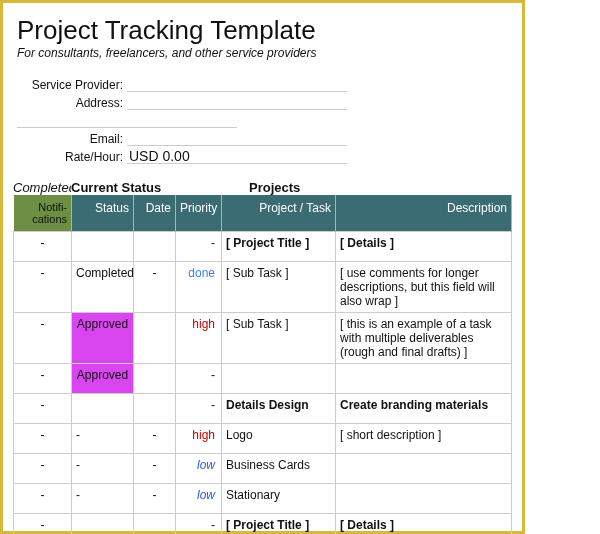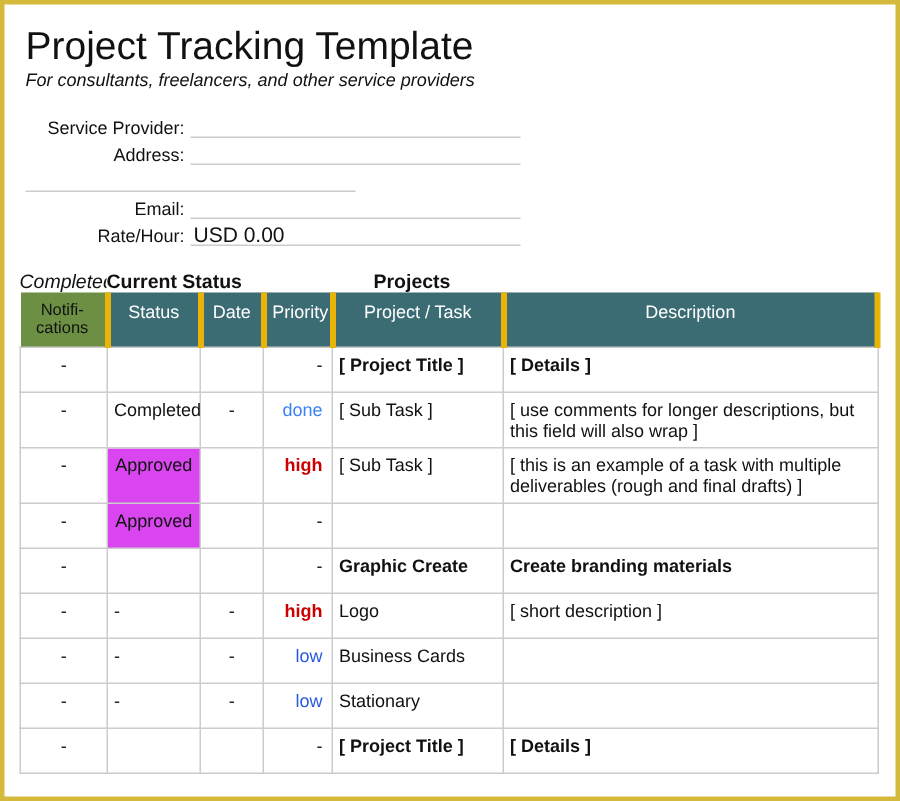--- a/index.html
+++ b/index.html
@@ -3,21 +3,21 @@
 <meta charset="utf-8">
 <style>
   * { box-sizing: border-box; }
   body {
     margin: 0;
     padding: 0;
     font-family: Arial, Helvetica, sans-serif;
     background: #fff;
   }
   .frame {
-    width: 600px;
+    width: 525px;
     height: 534px;
     border: 3px solid #d4b93a;
     background: #fff;
     padding: 8px 10px;
     font-size: 12px;
     color: #111;
   }
   .title {
     font-size: 26px;
     font-weight: normal;
@@ -61,23 +61,23 @@
   table {
     border-collapse: collapse;
     width: 100%;
     table-layout: fixed;
   }
   th {
     background: #3b6b73;
     color: #fff;
     font-weight: normal;
     font-size: 12px;
-    text-align: center;
+    text-align: right;
     padding: 6px 4px;
-    border-right: 4px solid #eab308;
+    border-right: 1px solid #eab308;
     vertical-align: top;
   }
   th.notif-head {
     background: #6c8f43;
     color: #111;
     font-size: 11px;
     line-height: 1.1;
   }
   td {
     border: 1px solid #ccc;
@@ -86,22 +86,22 @@
     vertical-align: top;
     height: 30px;
   }
   td.center { text-align: center; }
   td.right { text-align: right; padding-right: 6px;}
   .bold { font-weight: bold; }
   .approved {
     background: #d946ef;
     text-align: center;
   }
-  .prio-high { color: #c00; font-weight: bold; }
-  .prio-low { color: #2a5adf; }
+  .prio-high { color: #c00; font-weight: normal; }
+  .prio-low { color: #2a5adf; font-style: italic; }
   .prio-done { color: #3b82f6; }
   col.c-notif { width: 58px; }
   col.c-status { width: 62px; }
   col.c-date { width: 42px; }
   col.c-prio { width: 46px; }
   col.c-task { width: 114px; }
   col.c-desc { width: auto; }
 </style>
 </head>
 <body>
@@ -189,21 +189,21 @@
           <td class="center"></td>
           <td class="right ">-</td>
           <td></td>
           <td></td>
         </tr>
         <tr>
           <td class="center">-</td>
           <td></td>
           <td class="center"></td>
           <td class="right ">-</td>
-          <td class="bold">Graphic Create</td>
+          <td class="bold">Details Design</td>
           <td class="bold">Create branding materials</td>
         </tr>
         <tr>
           <td class="center">-</td>
           <td>-</td>
           <td class="center">-</td>
           <td class="right prio-high">high</td>
           <td>Logo</td>
           <td>[ short description ]</td>
         </tr>

